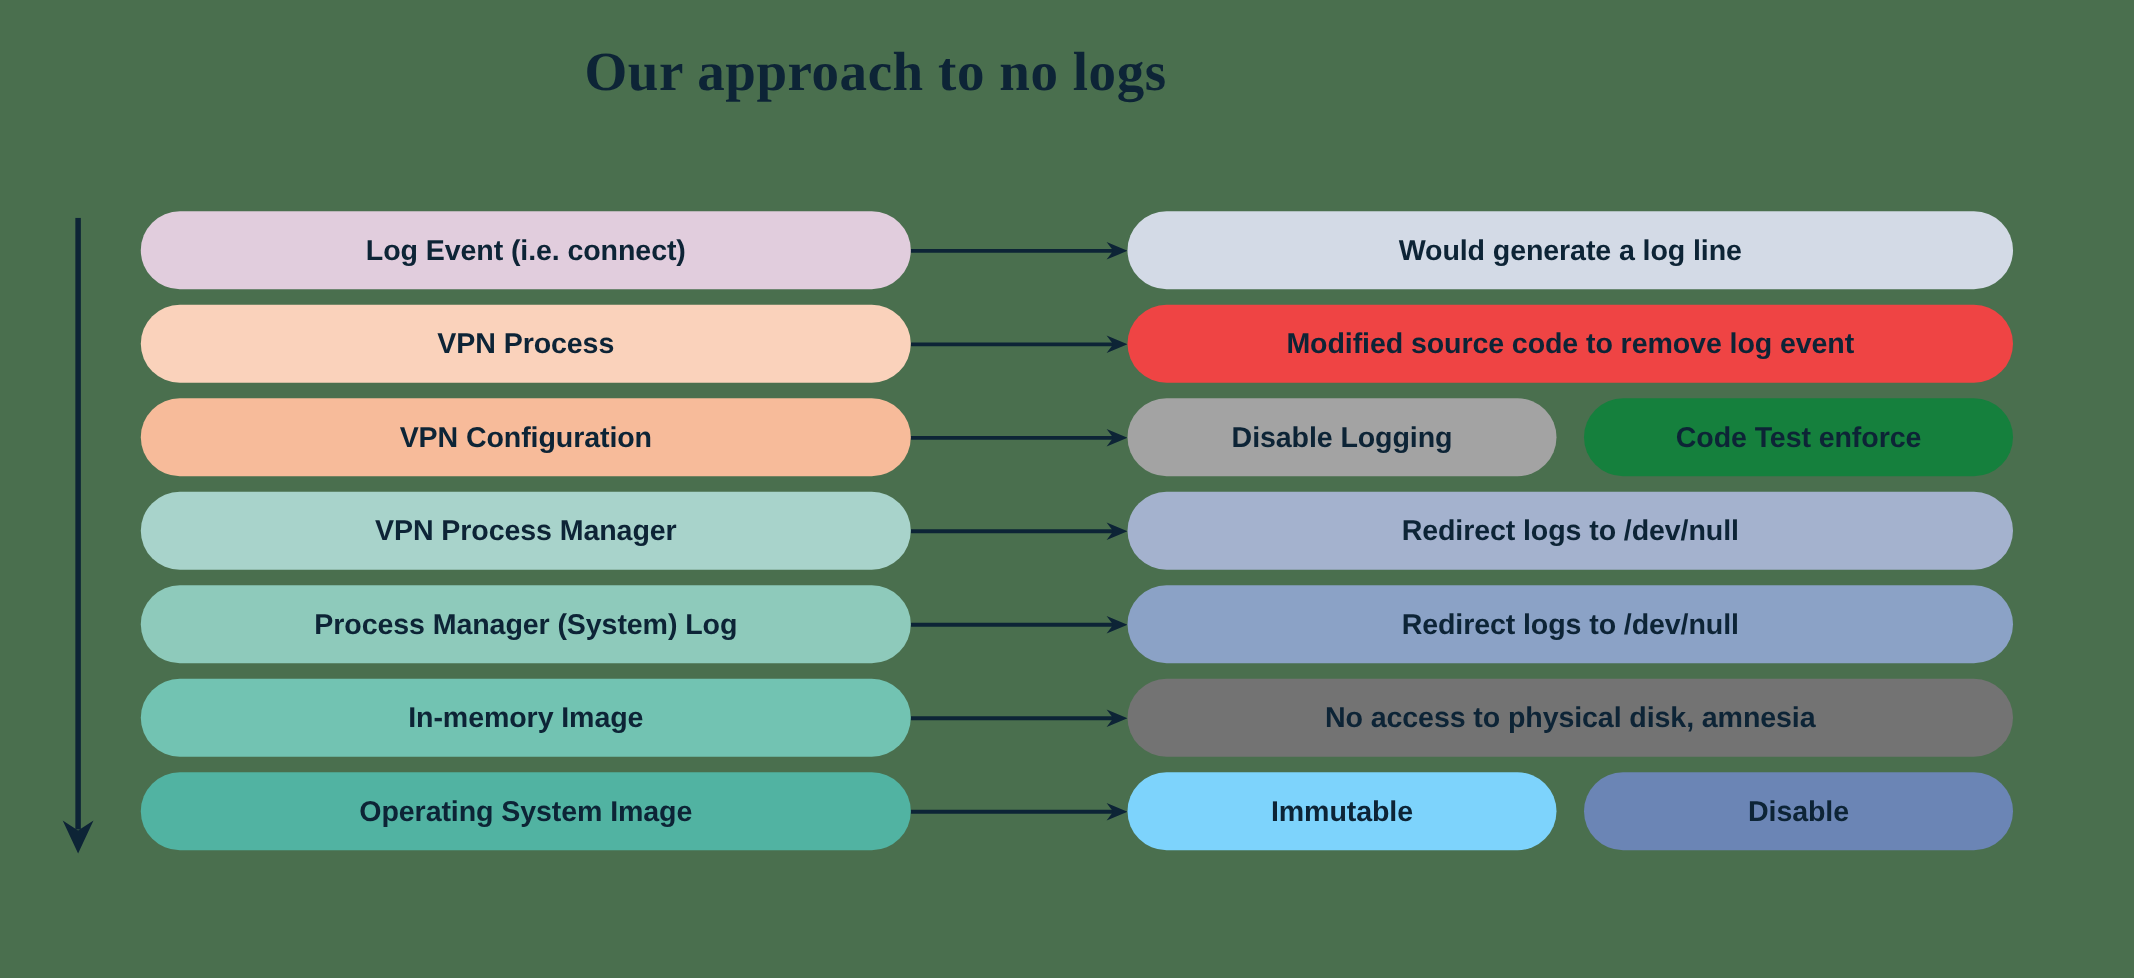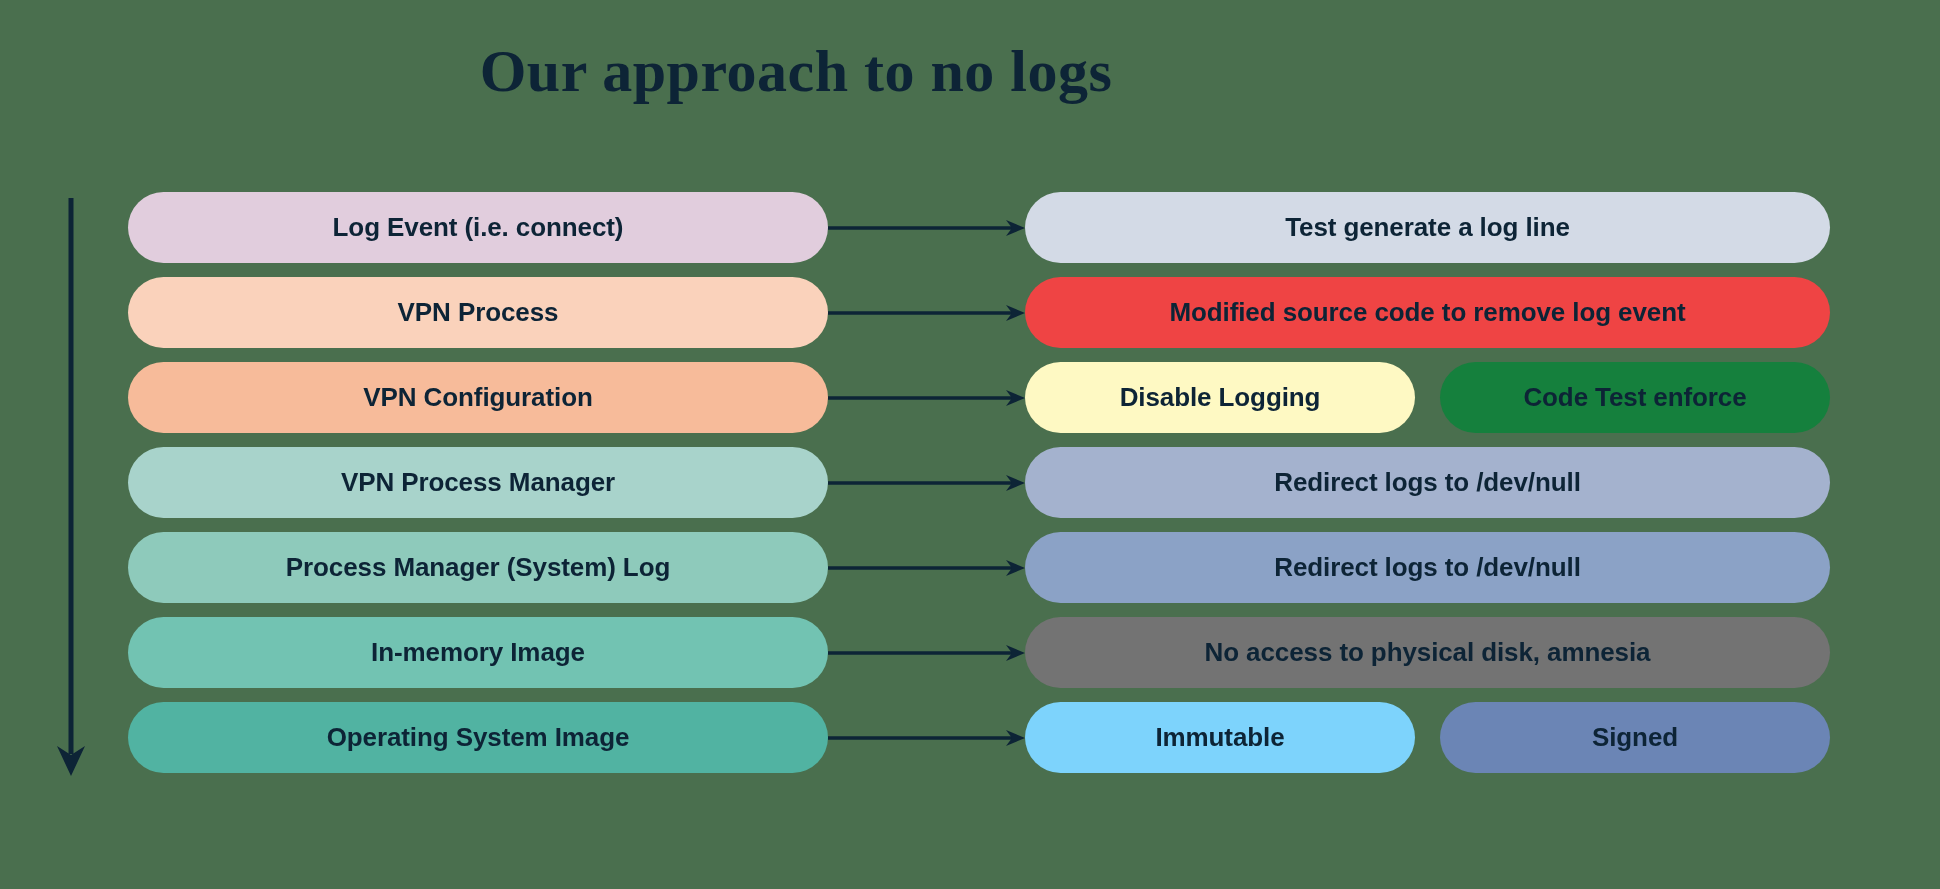--- a/index.html
+++ b/index.html
@@ -23,21 +23,21 @@
 
   
   .title {
     position: absolute;
     top: 38px;
     left: 0;
     width: 1592px;
     text-align: center;
     font-family: "Liberation Serif", "DejaVu Serif", serif;
     font-weight: 700;
-    font-size: 60px;
+    font-size: 50px;
     line-height: 1.1;
     letter-spacing: 0.5px;
     color: #0d2436;
     white-space: nowrap;
   }
 
   
   .flow-arrow {
     position: absolute;
     left: 48px;
@@ -117,37 +117,37 @@
     <path d="M23 578 L9 548 L23 557 L37 548 Z" fill="#0d2436"></path>
   </svg>
 
   <div class="rows">
       <div class="row">
         <div class="pill left" style="background: rgb(225, 205, 221);">Log Event (i.e. connect)</div>
         <svg class="connector" viewBox="0 0 198 20">
           <line x1="0" y1="10" x2="186" y2="10" stroke="#0d2436" stroke-width="3.5"></line>
           <path d="M197 10 L178 2 L184 10 L178 18 Z" fill="#0d2436"></path>
         </svg>
-        <div class="pill right-full" style="background: rgb(211, 218, 230);">Test generate a log line</div>
+        <div class="pill right-full" style="background: rgb(211, 218, 230);">Would generate a log line</div>
       </div>
       <div class="row">
         <div class="pill left" style="background: rgb(250, 210, 187);">VPN Process</div>
         <svg class="connector" viewBox="0 0 198 20">
           <line x1="0" y1="10" x2="186" y2="10" stroke="#0d2436" stroke-width="3.5"></line>
           <path d="M197 10 L178 2 L184 10 L178 18 Z" fill="#0d2436"></path>
         </svg>
         <div class="pill right-full" style="background: #ef4444;">Modified source code to remove log event</div>
       </div>
       <div class="row">
         <div class="pill left" style="background: rgb(247, 187, 154);">VPN Configuration</div>
         <svg class="connector" viewBox="0 0 198 20">
           <line x1="0" y1="10" x2="186" y2="10" stroke="#0d2436" stroke-width="3.5"></line>
           <path d="M197 10 L178 2 L184 10 L178 18 Z" fill="#0d2436"></path>
         </svg>
-        <div class="pill right-half-a" style="background: #fef9c3;">Disable Logging</div>
+        <div class="pill right-half-a" style="background: #a3a3a3;">Disable Logging</div>
         <div class="pill right-half-b" style="background: #15803d;">Code Test enforce</div>
       </div>
       <div class="row">
         <div class="pill left" style="background: rgb(168, 211, 203);">VPN Process Manager</div>
         <svg class="connector" viewBox="0 0 198 20">
           <line x1="0" y1="10" x2="186" y2="10" stroke="#0d2436" stroke-width="3.5"></line>
           <path d="M197 10 L178 2 L184 10 L178 18 Z" fill="#0d2436"></path>
         </svg>
         <div class="pill right-full" style="background: rgb(164, 178, 206);">Redirect logs to /dev/null</div>
       </div>
@@ -167,16 +167,16 @@
         </svg>
         <div class="pill right-full" style="background: #737373;">No access to physical disk, amnesia</div>
       </div>
       <div class="row">
         <div class="pill left" style="background: rgb(81, 179, 162);">Operating System Image</div>
         <svg class="connector" viewBox="0 0 198 20">
           <line x1="0" y1="10" x2="186" y2="10" stroke="#0d2436" stroke-width="3.5"></line>
           <path d="M197 10 L178 2 L184 10 L178 18 Z" fill="#0d2436"></path>
         </svg>
         <div class="pill right-half-a" style="background: #7dd3fc;">Immutable</div>
-        <div class="pill right-half-b" style="background: rgb(107, 133, 181);">Signed</div>
+        <div class="pill right-half-b" style="background: rgb(107, 133, 181);">Disable</div>
       </div>
     </div>
 </div>
 
 </body></html>

